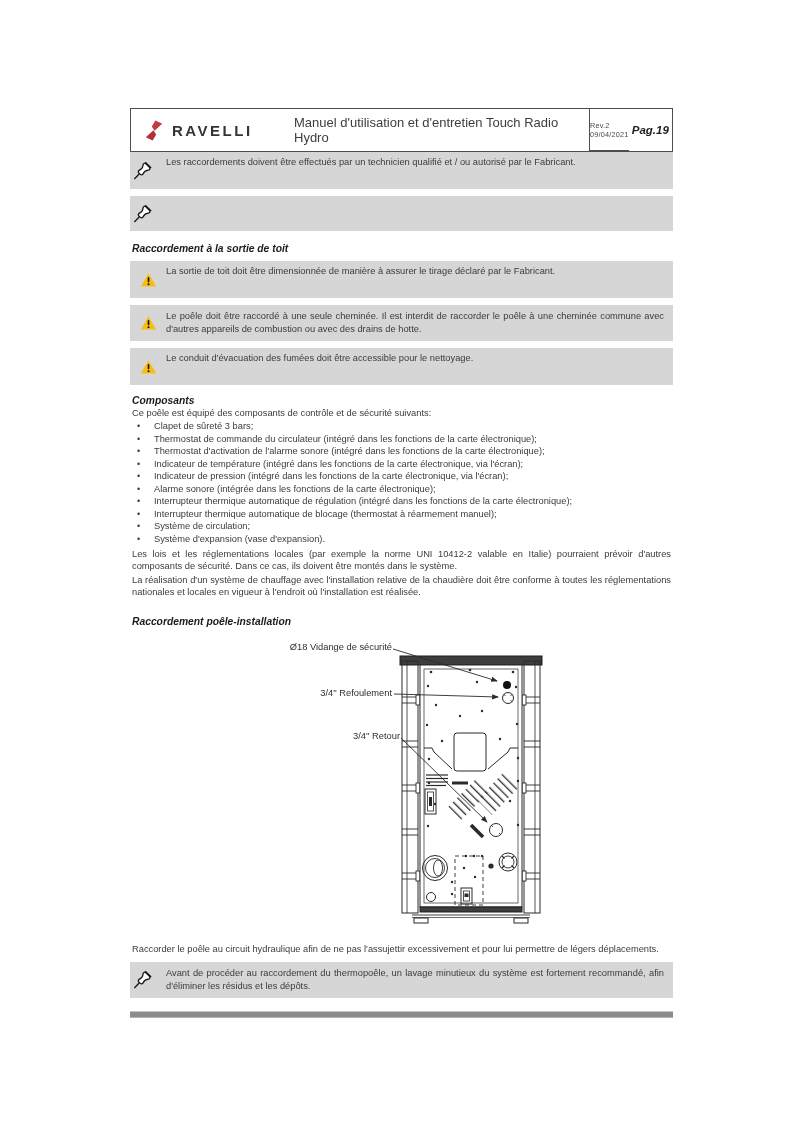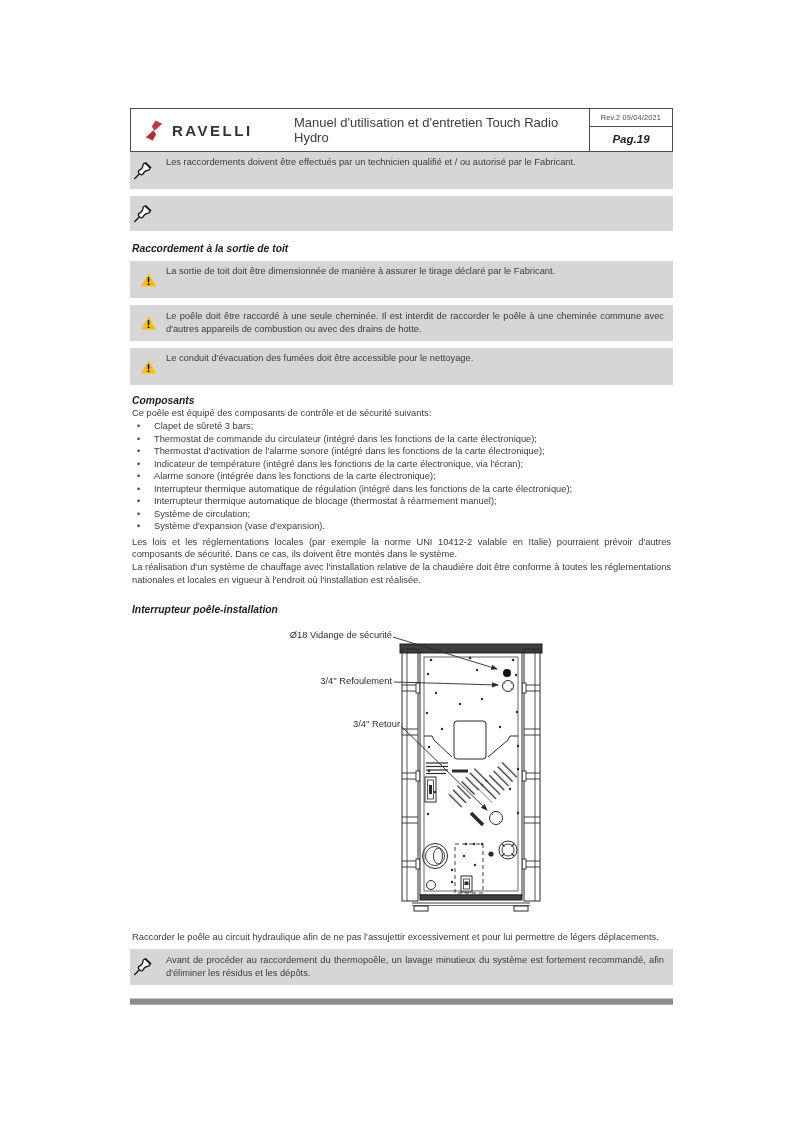--- a/index.html
+++ b/index.html
@@ -8,21 +8,21 @@
     font-family:"Liberation Sans", sans-serif;color:#3b3b3b;
     -webkit-font-smoothing:antialiased;
   }
   .content{position:absolute;left:130px;top:108px;width:543px;}
 
   
   .header{display:flex;border:1.2px solid #4d4d4d;height:42px;background:#fff;}
   .logo-cell{display:flex;align-items:center;padding-left:13px;width:150px;}
   .brand{font-size:15px;font-weight:bold;letter-spacing:2.5px;color:#33333a;margin-left:8px;}
   .title-cell{flex:1;display:flex;align-items:center;justify-content:center;font-size:13px;color:#3d3d3d;}
-  .meta-cell{width:82px;border-left:1.2px solid #4d4d4d;display:flex;flex-direction:column;}
+  .meta-cell{width:82px;border-left:1.2px solid #4d4d4d;display:flex;flex-direction:row;}
   .rev{flex:1;border-bottom:1.2px solid #4d4d4d;font-size:7.3px;display:flex;align-items:center;justify-content:center;color:#4a4a4a;letter-spacing:0.2px;}
   .pag{flex:1.35;font-size:11.5px;font-weight:bold;font-style:italic;display:flex;align-items:center;justify-content:center;color:#1e1e1e;}
 
   
   .h1{font-size:11.5px;font-weight:bold;text-decoration:underline;letter-spacing:0.7px;color:#1c1c1c;margin:19px 0 9px 2px;}
   .h2{font-size:10.3px;font-weight:bold;font-style:italic;color:#1c1c1c;margin:12px 0 7px 2px;}
   .p{font-size:9.3px;line-height:1.33;margin:0 2px 1px 2px;}
   .justify{text-align:justify;}
 
   
@@ -116,30 +116,31 @@
     <span class="txt">Le conduit d'évacuation des fumées doit être accessible pour le nettoyage.</span>
   </div>
 
   <div class="h2" style="margin-top:10px;margin-bottom:1px;font-style:italic;">Composants</div>
   <div class="p">Ce poêle est équipé des composants de contrôle et de sécurité suivants:</div>
   <ul class="blist">
     <li>Clapet de sûreté 3 bars;</li>
     <li>Thermostat de commande du circulateur (intégré dans les fonctions de la carte électronique);</li>
     <li>Thermostat d'activation de l'alarme sonore (intégré dans les fonctions de la carte électronique);</li>
     <li>Indicateur de température (intégré dans les fonctions de la carte électronique, via l'écran);</li>
+    <li>Indicateur de pression (intégré dans les fonctions de la carte électronique, via l'écran);</li>
     <li>Alarme sonore (intégrée dans les fonctions de la carte électronique);</li>
     <li>Interrupteur thermique automatique de régulation (intégré dans les fonctions de la carte électronique);</li>
     <li>Interrupteur thermique automatique de blocage (thermostat à réarmement manuel);</li>
     <li>Système de circulation;</li>
     <li>Système d'expansion (vase d'expansion).</li>
   </ul>
   <div class="p justify">Les lois et les réglementations locales (par exemple la norme UNI 10412-2 valable en Italie) pourraient prévoir d'autres composants de sécurité. Dans ce cas, ils doivent être montés dans le système.</div>
   <div class="p justify">La réalisation d'un système de chauffage avec l'installation relative de la chaudière doit être conforme à toutes les réglementations nationales et locales en vigueur à l'endroit où l'installation est réalisée.</div>
 
-  <div class="h2" style="margin-top:18px;">Interrupteur poêle-installation</div>
+  <div class="h2" style="margin-top:18px;">Raccordement poêle-installation</div>
 
   <div class="diagram">
     <svg width="543" height="300" viewBox="0 0 543 300">
       <defs>
         <marker id="ah" markerWidth="9" markerHeight="8" refX="6.5" refY="3" orient="auto">
           <path d="M0,0 L7.5,3 L0,6 Z" fill="#2a2a2a"></path>
         </marker>
         <pattern id="ht" patternUnits="userSpaceOnUse" width="6" height="6" patternTransform="rotate(-45)">
           <line x1="0" y1="0" x2="0" y2="6" stroke="#2f2f2f" stroke-width="2.6"></line>
         </pattern>

